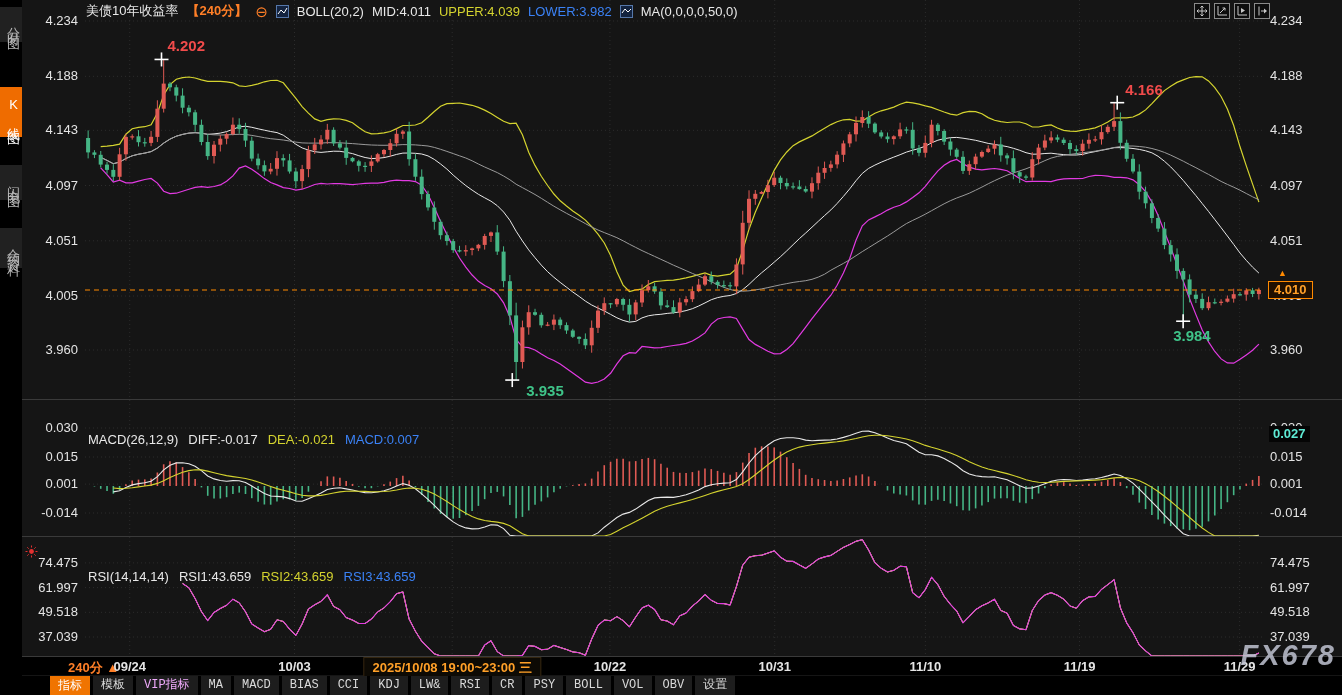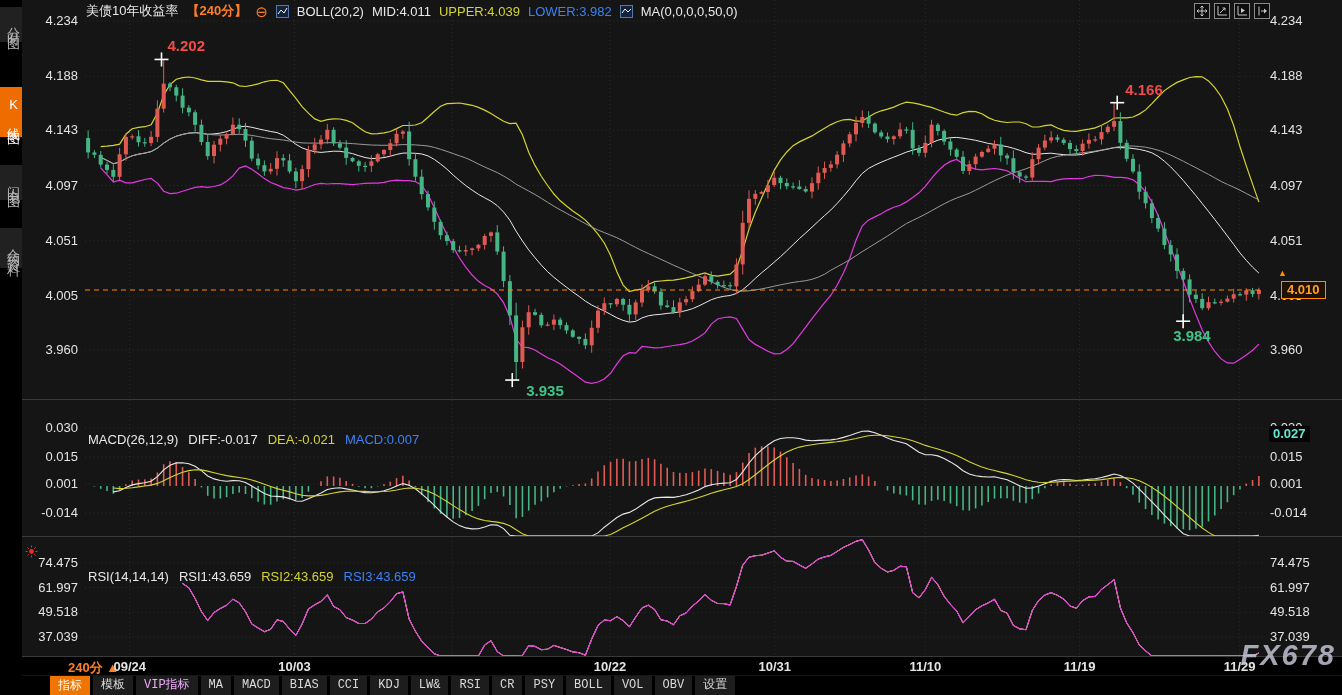--- a/index.html
+++ b/index.html
@@ -28,21 +28,21 @@
   
   .win-icons{position:absolute;top:3px;right:72px;display:flex;gap:4px;z-index:6;}
   .wicon{width:16px;height:16px;border:1px solid #8a8a8a;background:#0d0d0d;display:flex;align-items:center;
          justify-content:center;cursor:pointer;box-sizing:border-box;}
   
   .ylab{position:absolute;font-size:13px;color:#e4e4e4;height:16px;line-height:16px;z-index:4;}
   .ylab.l{width:52px;text-align:right;}
   .xlab{position:absolute;transform:translateX(-50%);font-size:13px;font-weight:bold;color:#e4e4e4;top:2px;white-space:nowrap;}
   
   .price-box{position:absolute;left:1246px;z-index:6;border:1px solid #ff8a00;background:#201000;color:#ffa028;
-             font-size:13px;font-weight:bold;padding:0 5px;line-height:16px;margin-left:13px;}
+             font-size:13px;font-weight:bold;padding:0 5px;line-height:16px;}
   .price-arrow{position:absolute;left:1256px;z-index:6;color:#ff8a00;font-size:9px;line-height:9px;}
   .macd-box{position:absolute;left:1247px;z-index:6;background:#050505;color:#5eead4;font-size:13px;
             font-weight:bold;padding:0 4px;line-height:16px;}
   .sun-icon{position:absolute;left:3px;top:544px;z-index:5;cursor:pointer;}
   
   .xaxis-row{position:absolute;top:657px;left:0;width:1320px;height:18px;background:#000;z-index:5;}
   .period-btn{position:absolute;left:46px;top:2px;color:#ff7f27;font-weight:bold;font-size:13px;cursor:pointer;}
   .sel-box{position:absolute;top:0;transform:translateX(-50%);background:#0d0a04;color:#ffa028;font-size:13px;
            font-weight:bold;padding:1px 8px;border:1px solid #34octet;border:1px solid #342610;white-space:nowrap;}
   
@@ -831,20 +831,21 @@
         <div class="ylab r" style="left: 1248px; top: 628.956px;">37.039</div>
       </div>
 
     <div class="price-box" id="price-box" style="top: 281.003px;">4.010</div>
     <div class="price-arrow" id="price-arrow" style="top: 269.003px;">▲</div>
     <div class="macd-box" id="macd-box" style="top: 425.815px;">0.027</div>
 
     <div class="xaxis-row">
       <span class="period-btn">240分 ▲</span>
       <span id="xticks"><div class="xlab" style="left: 107.726px;">09/24</div><div class="xlab" style="left: 272.506px;">10/03</div><div class="xlab" style="left: 587.942px;">10/22</div><div class="xlab" style="left: 752.722px;">10/31</div><div class="xlab" style="left: 903.378px;">11/10</div><div class="xlab" style="left: 1057.57px;">11/19</div><div class="xlab" style="left: 1217.64px;">11/29</div></span>
+      <span class="sel-box" id="sel-box" style="left: 430.224px;">2025/10/08 19:00~23:00 三</span>
     </div>
 
     <div class="toolbar" id="toolbar">
         <span class="tb active">指标</span>
         <span class="tb">模板</span>
         <span class="tb vip">VIP指标</span>
         <span class="tb">MA</span>
         <span class="tb">MACD</span>
         <span class="tb">BIAS</span>
         <span class="tb">CCI</span>

